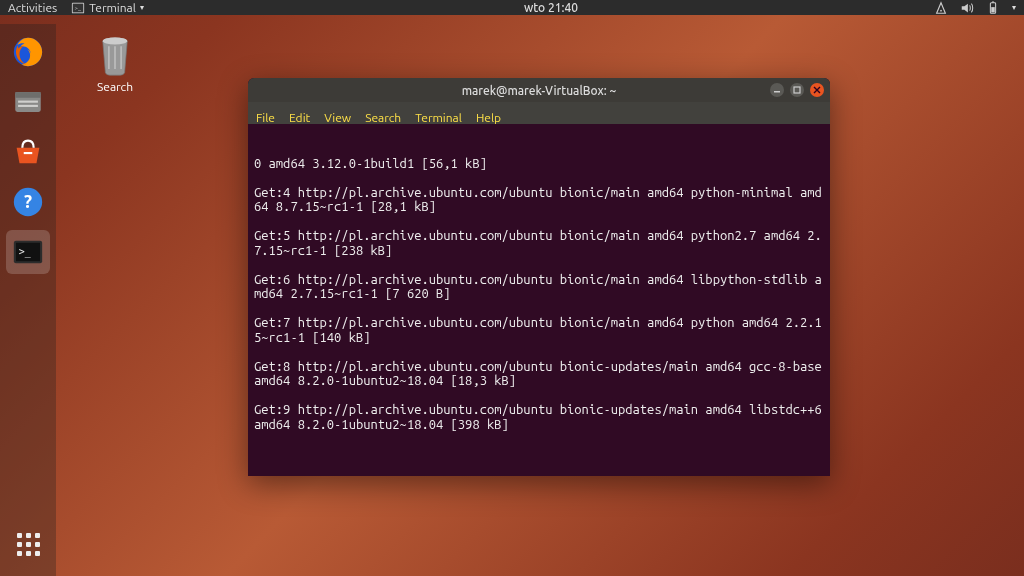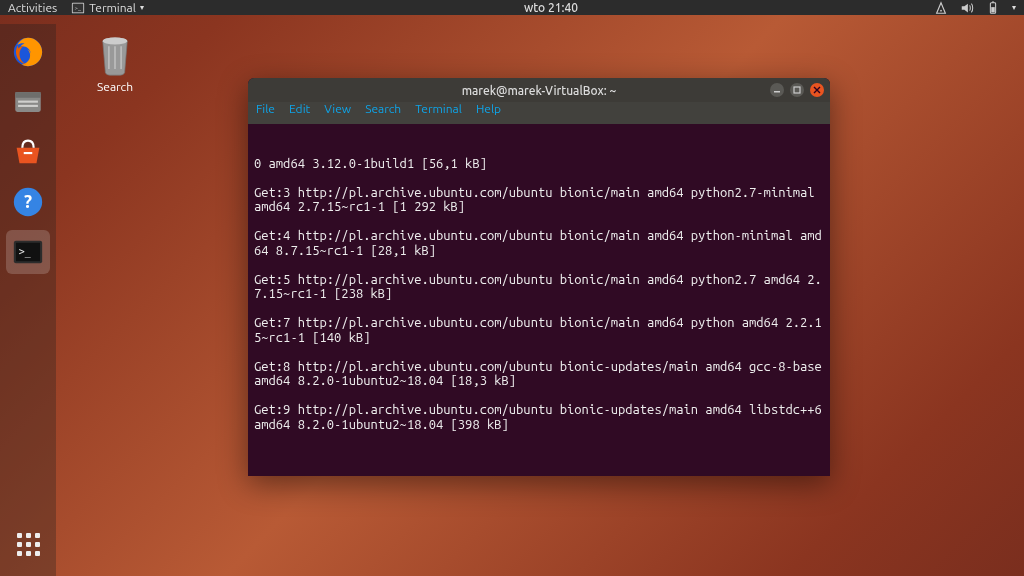--- a/index.html
+++ b/index.html
@@ -129,24 +129,24 @@
   cursor: pointer;
 }
 .win-min { background: #5a5955; color: #ccc; }
 .win-max { background: #5a5955; color: #ccc; }
 .win-close { background: #e95420; color: #300a24; }
 
 .menubar {
   height: 22px;
   background: #42413d;
   display: flex;
-  align-items: flex-start;
+  align-items: flex-end;
   padding: 0 8px;
   gap: 14px;
-  color: #0ea5e9;
+  color: #fde047;
   font-size: 12px;
 }
 .menubar span { cursor: pointer; }
 
 .term-content {
   flex: 1;
   padding: 17px 6px;
   font-family: "Ubuntu Mono", "DejaVu Sans Mono", monospace;
   font-size: 13px;
   line-height: 14.5px;
@@ -285,23 +285,23 @@
   <div class="menubar">
     <span>File</span>
     <span>Edit</span>
     <span>View</span>
     <span>Search</span>
     <span>Terminal</span>
     <span>Help</span>
   </div>
   <div class="term-content">
 <div>0 amd64 3.12.0-1build1 [56,1 kB]</div>
-<div>Get:3 http://pl.archive.ubuntu.com/ubuntu bionic/main amd64 python2.7-minimal amd64 2.7.15~rc1-1 [1 292 kB]</div>
 <div>Get:4 http://pl.archive.ubuntu.com/ubuntu bionic/main amd64 python-minimal amd64 8.7.15~rc1-1 [28,1 kB]</div>
 <div>Get:5 http://pl.archive.ubuntu.com/ubuntu bionic/main amd64 python2.7 amd64 2.7.15~rc1-1 [238 kB]</div>
+<div>Get:6 http://pl.archive.ubuntu.com/ubuntu bionic/main amd64 libpython-stdlib amd64 2.7.15~rc1-1 [7 620 B]</div>
 <div>Get:7 http://pl.archive.ubuntu.com/ubuntu bionic/main amd64 python amd64 2.2.15~rc1-1 [140 kB]</div>
 <div>Get:8 http://pl.archive.ubuntu.com/ubuntu bionic-updates/main amd64 gcc-8-base amd64 8.2.0-1ubuntu2~18.04 [18,3 kB]</div>
 <div>Get:9 http://pl.archive.ubuntu.com/ubuntu bionic-updates/main amd64 libstdc++6 amd64 8.2.0-1ubuntu2~18.04 [398 kB]</div>
 
 
 
 
 
   </div>
 </div>

